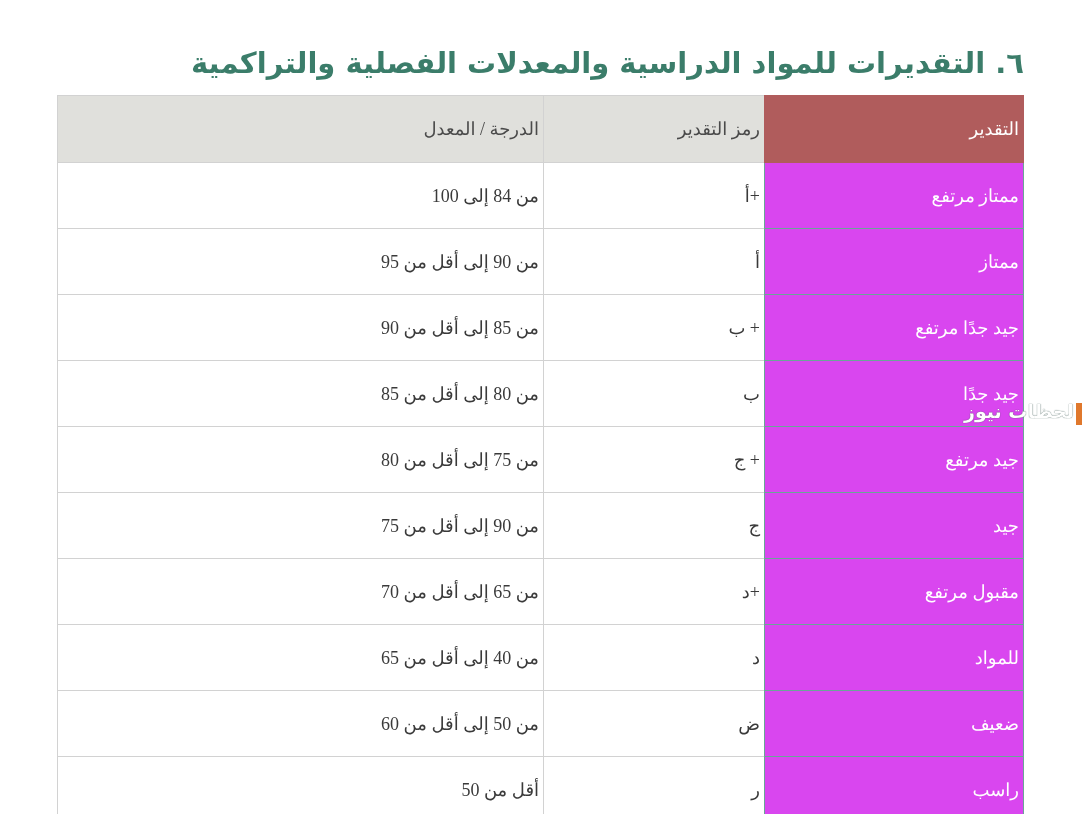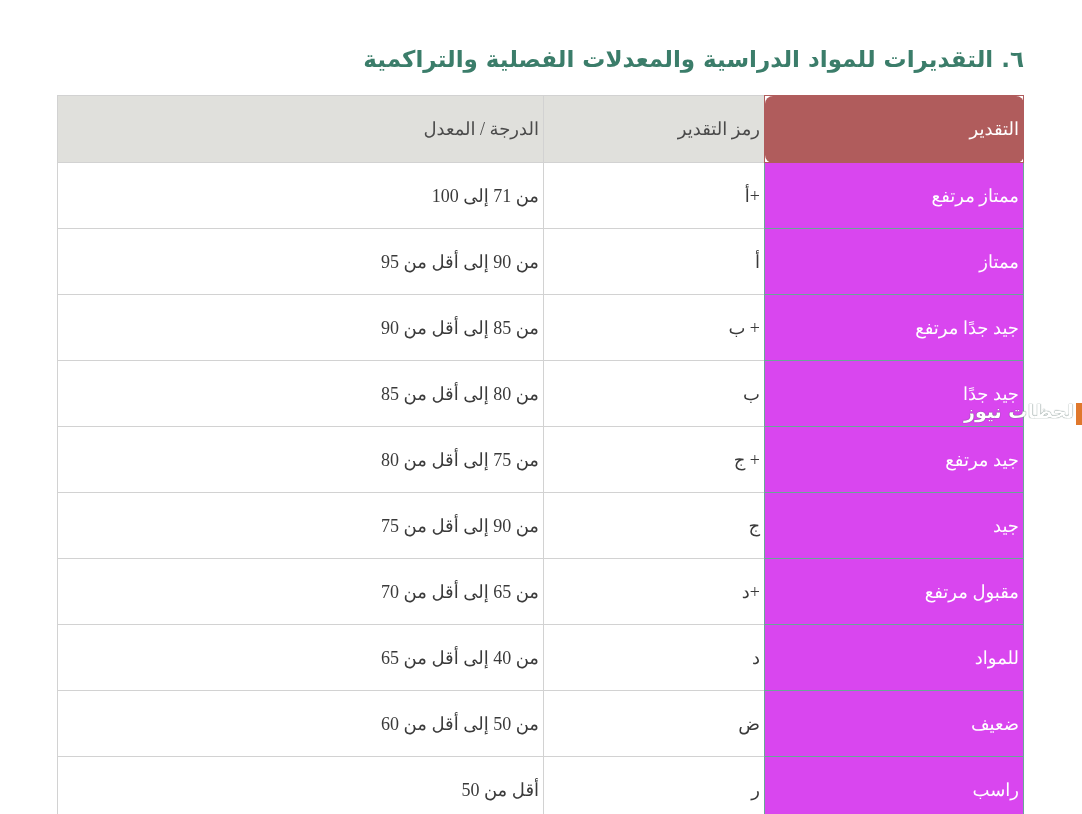--- a/index.html
+++ b/index.html
@@ -4,34 +4,34 @@
   <style>
     html, body { margin: 0; padding: 0; }
     body {
       width: 1082px; height: 814px; background: #ffffff; position: relative; overflow: hidden;
       font-family: "DejaVu Serif", serif;
     }
     .title {
       position: absolute; top: 18px; right: 58px; left: 150px;
       direction: rtl; text-align: right;
       font-family: "DejaVu Sans", sans-serif; font-weight: bold;
-      font-size: 23px; color: #3b7d6a; line-height: 52px; letter-spacing: -0.3px;
+      font-size: 29px; color: #3b7d6a; line-height: 52px; letter-spacing: -0.3px;
     }
     table.grades {
       position: absolute; top: 95px; left: 57px;
       width: 966px; border-collapse: collapse; direction: rtl;
       table-layout: fixed;
     }
     table.grades th, table.grades td {
       height: 57px; padding: 4px; text-align: right; vertical-align: middle;
       font-size: 18px; color: #3a3a3a; border: 1px solid #d2d2d2;
       font-family: Liberation Serif, serif; font-weight: normal;
     }
     table.grades th { height: 58px; background: #e0e0dc; color: #4a4a4a; }
-    table.grades th.col-grade { background: #b05c5c; color: #ffffff; border-color: #b05c5c; border-radius: 8px; }
+    table.grades th.col-grade { background: #b05c5c; color: #ffffff; border-color: #b05c5c; }
     table.grades td.grade-name { background: #d946ef; color: #ffffff; border-color: #6aa597; }
     col.c1 { width: 259px; }
     col.c2 { width: 221px; }
     col.c3 { width: 486px; }
     .watermark {
       position: absolute; top: 390px; left: 956px; height: 42px;
       display: flex; align-items: center; direction: rtl;
     }
     .wm-text {
       font-family: "DejaVu Sans", sans-serif; font-weight: bold; font-size: 19px;
@@ -54,21 +54,21 @@
     <tr>
       <th class="col-grade">التقدير</th>
       <th>رمز التقدير</th>
       <th>الدرجة / المعدل</th>
     </tr>
   </thead>
   <tbody>
     <tr>
       <td class="grade-name">ممتاز مرتفع</td>
       <td>+أ</td>
-      <td>من 71 إلى 100</td>
+      <td>من 84 إلى 100</td>
     </tr>
     <tr>
       <td class="grade-name">ممتاز</td>
       <td>أ</td>
       <td>من 90 إلى أقل من 95</td>
     </tr>
     <tr>
       <td class="grade-name">جيد جدًا مرتفع</td>
       <td>+ ب</td>
       <td>من 85 إلى أقل من 90</td>

